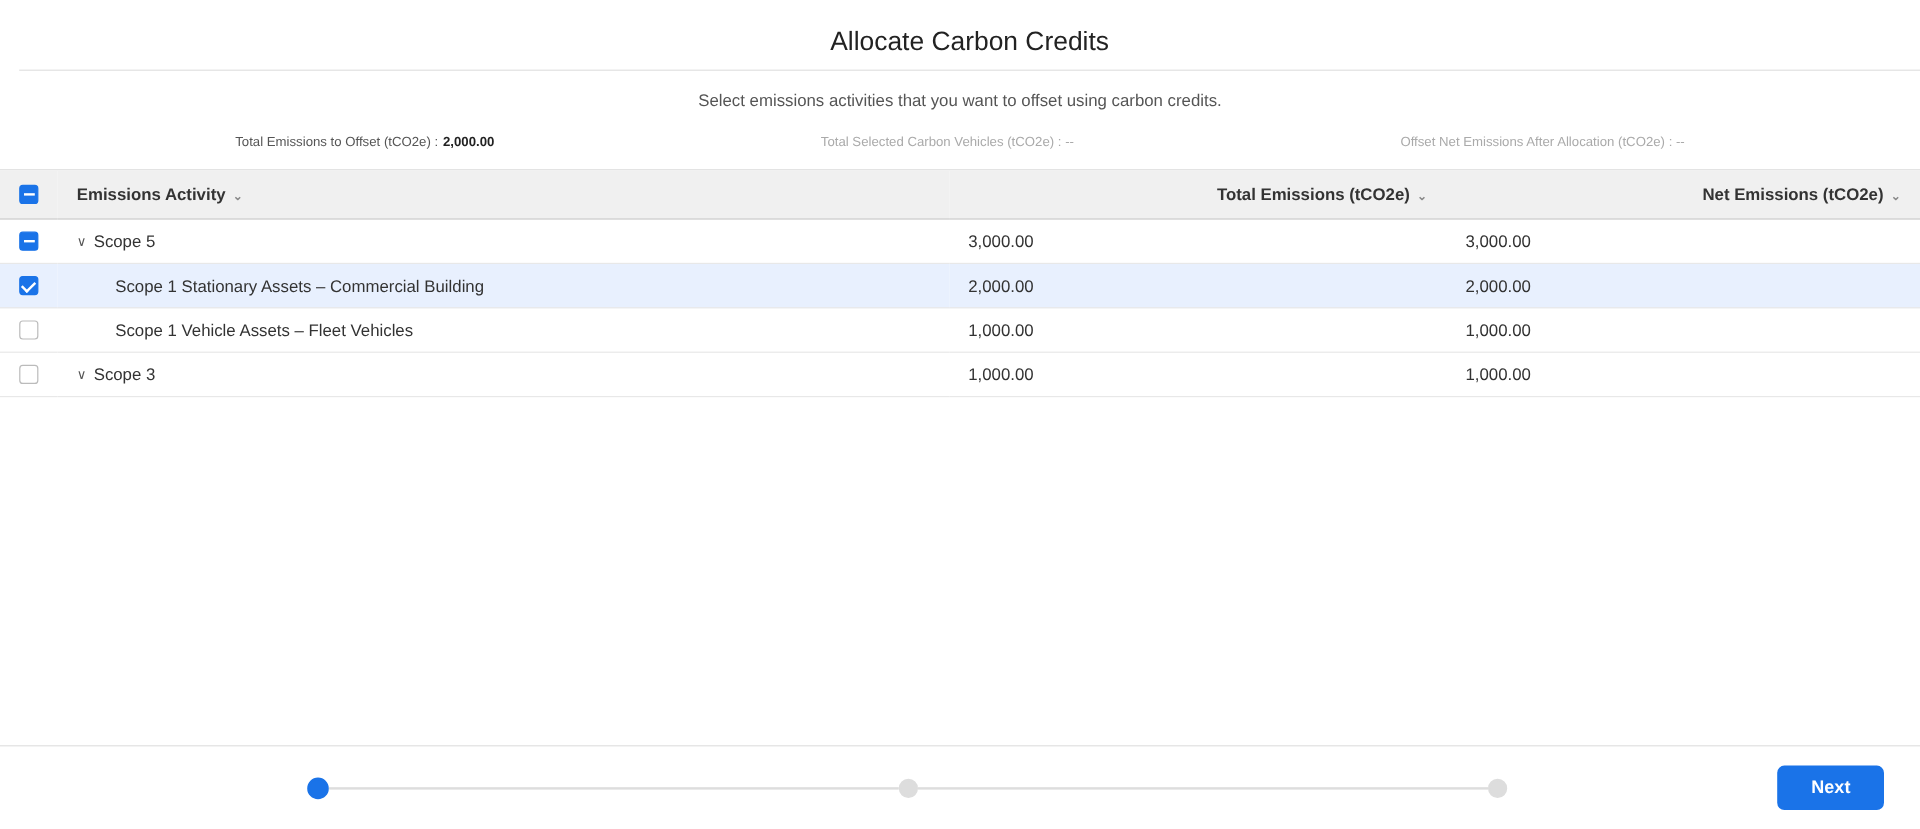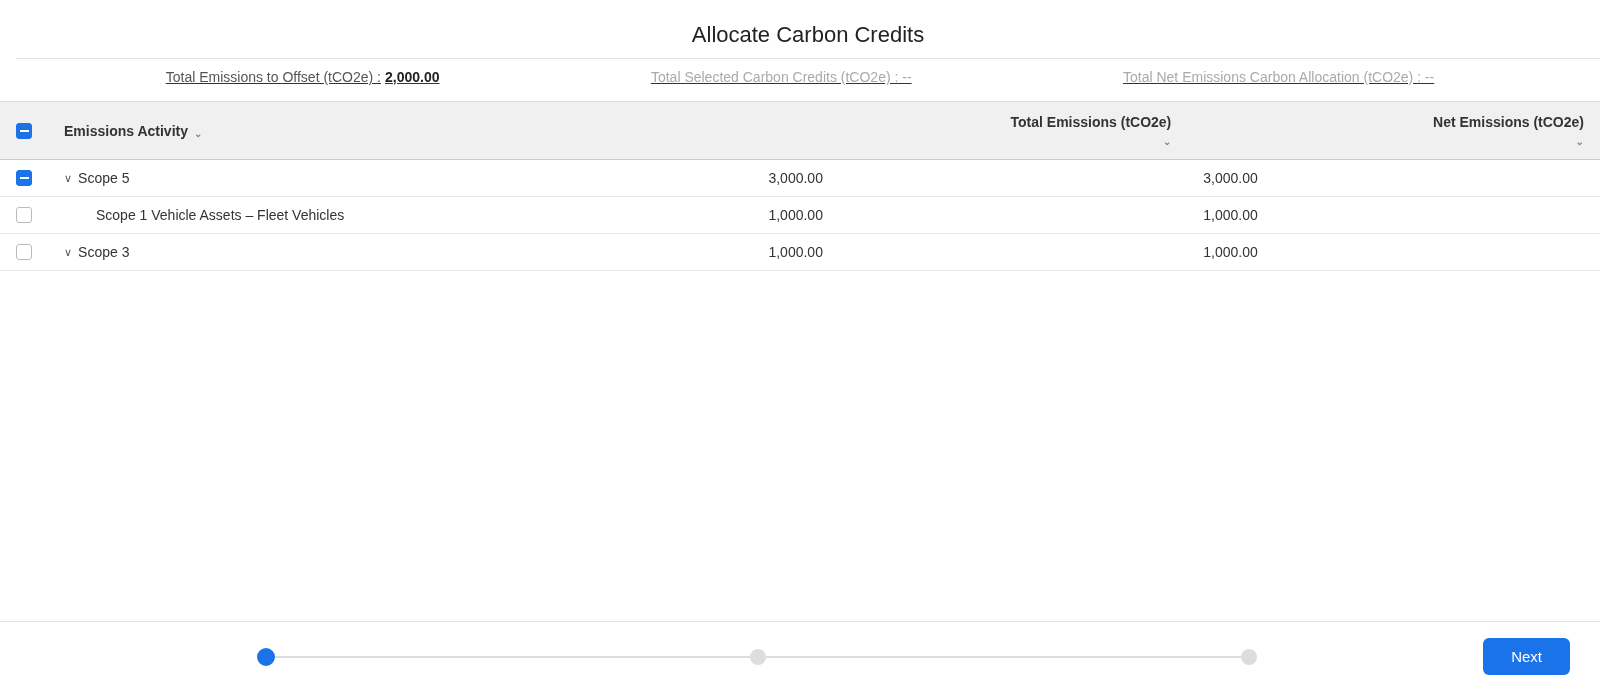--- a/index.html
+++ b/index.html
@@ -39,23 +39,22 @@
       padding: 16px 0 12px 0;
       color: #555;
       font-size: 14px;
     }
 
     .summary-bar {
       display: flex;
       justify-content: space-around;
       align-items: center;
       padding: 10px 60px 16px 60px;
-      font-size: 14px;
+      font-size: 11px;
       color: #333;
-      text-decoration: underline;
     }
 
     .summary-item {
       display: flex;
       align-items: center;
       gap: 4px;
     }
 
     .summary-item .label {
       color: #555;
@@ -103,21 +102,20 @@
     }
 
     thead th .th-inner {
       display: flex;
       align-items: flex-end;
       gap: 6px;
     }
 
     thead th.right-align .th-inner {
       justify-content: flex-end;
-      flex-direction: column;
     }
 
     .sort-icon {
       font-size: 10px;
       color: #888;
     }
 
     tbody tr {
       border-bottom: 1px solid #e8e8e8;
       background: #fff;
@@ -251,21 +249,21 @@
       height: 18px;
     }
 
     .next-button {
       background: #1a73e8;
       color: #fff;
       border: none;
       border-radius: 6px;
       padding: 10px 28px;
       font-size: 15px;
-      font-weight: 400;
+      font-weight: 700;
       cursor: pointer;
       white-space: nowrap;
     }
 
     
     .left-strip {
       position: fixed;
       left: 0;
       top: 0;
       bottom: 0;
@@ -284,31 +282,34 @@
 <body>
 
 <div class="left-strip"></div>
 
 <div class="main-container">
 
   <div class="page-title-area">
     <h1 class="page-title">Allocate Carbon Credits</h1>
   </div>
 
+  <div class="subtitle-area">
+    <span>Select emissions activities that you want to offset using carbon credits.</span>
+  </div>
 
   <div class="summary-bar">
     <div class="summary-item">
       <span class="label">Total Emissions to Offset (tCO2e) :</span>
       <span class="value">2,000.00</span>
     </div>
     <div class="summary-item muted">
-      <span class="label">Total Selected Carbon Credits (tCO2e) : --</span>
+      <span class="label">Total Selected Carbon Vehicles (tCO2e) : --</span>
     </div>
     <div class="summary-item muted">
-      <span class="label">Total Net Emissions Carbon Allocation (tCO2e) : --</span>
+      <span class="label">Offset Net Emissions After Allocation (tCO2e) : --</span>
     </div>
   </div>
 
   <div class="table-container">
     <table>
       <thead>
         <tr>
           <th class="checkbox-col">
             <div class="checkbox-cell">
               <div class="custom-checkbox indeterminate"></div>
@@ -343,20 +344,34 @@
             </td>
             <td>
               <div class="row-label">
                 <span class="expand-icon">∨</span>
                 <span>Scope 5</span>
               </div>
             </td>
             <td class="right-align">3,000.00</td>
             <td class="right-align">3,000.00</td>
           </tr>
+          <tr class="checked-row">
+            <td class="checkbox-col">
+              <div class="checkbox-cell">
+                <div class="custom-checkbox checked"></div>
+              </div>
+            </td>
+            <td>
+              <div class="row-label indent">
+                <span>Scope 1 Stationary Assets – Commercial Building</span>
+              </div>
+            </td>
+            <td class="right-align">2,000.00</td>
+            <td class="right-align">2,000.00</td>
+          </tr>
           <tr>
             <td class="checkbox-col">
               <div class="checkbox-cell">
                 <div class="custom-checkbox"></div>
               </div>
             </td>
             <td>
               <div class="row-label indent">
                 <span>Scope 1 Vehicle Assets – Fleet Vehicles</span>
               </div>

